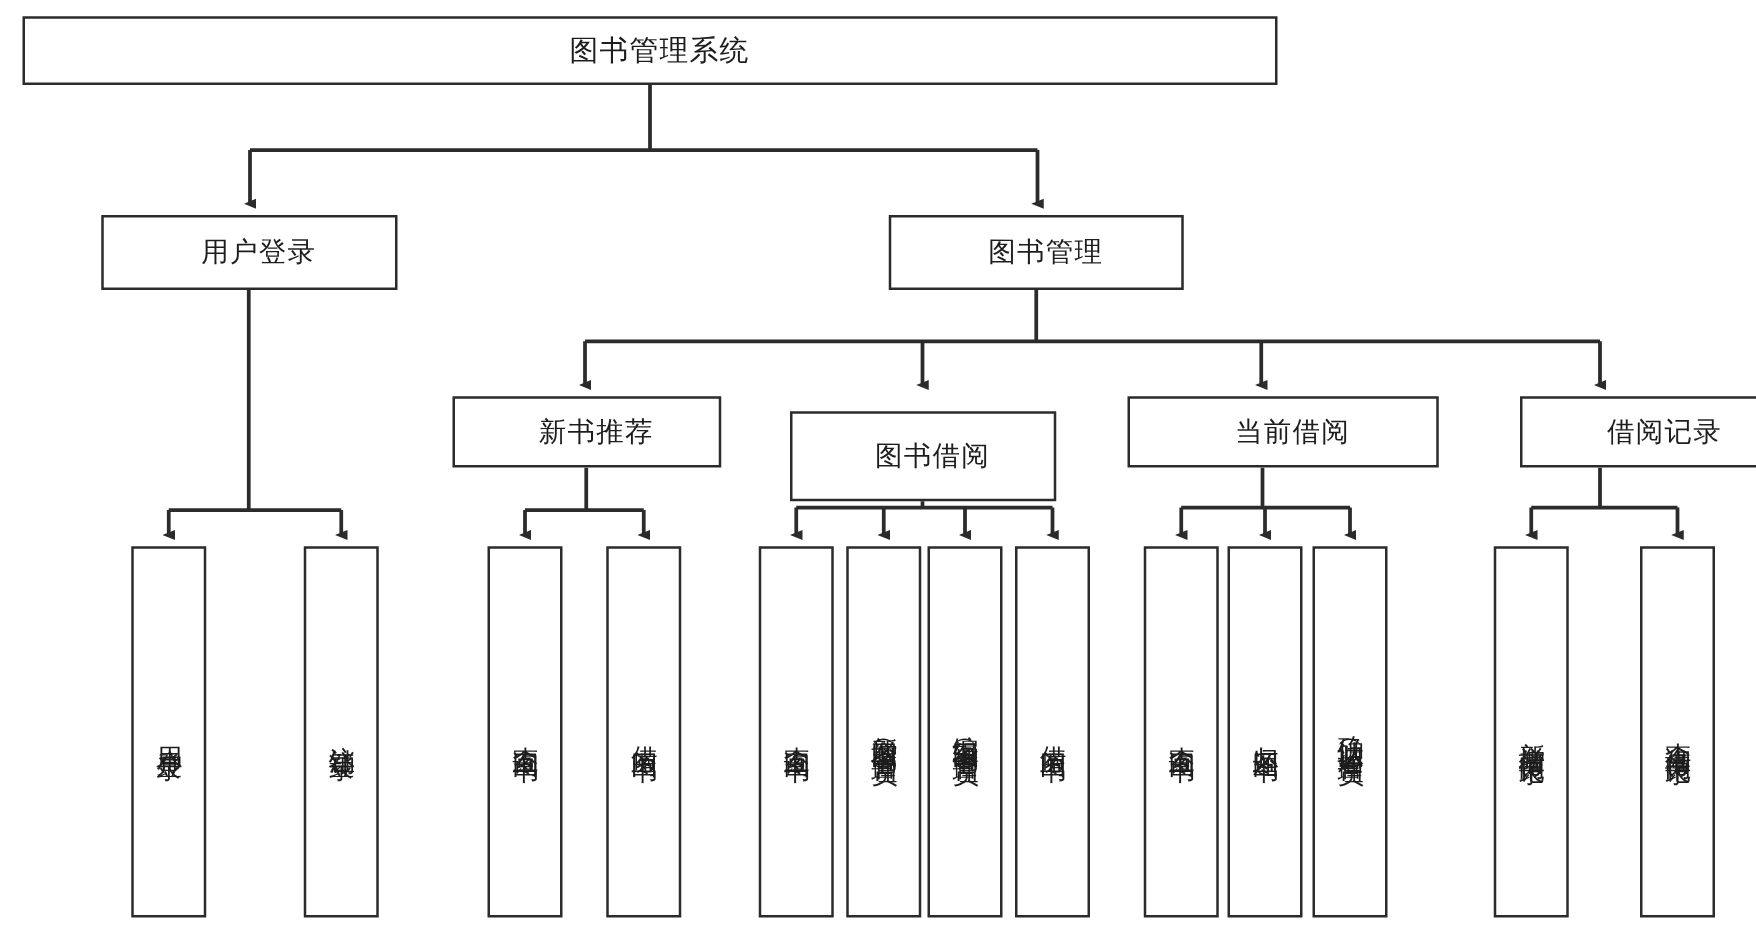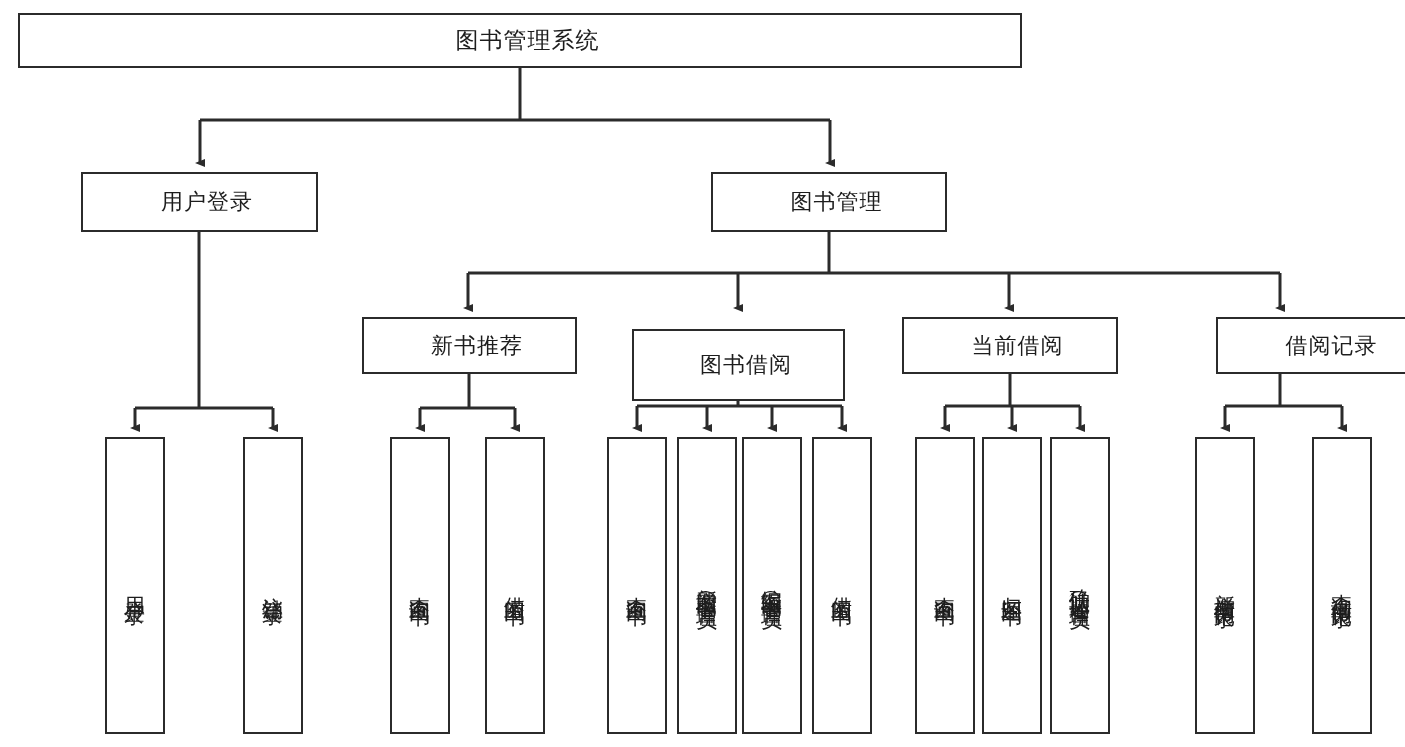--- a/index.html
+++ b/index.html
@@ -131,21 +131,21 @@
   <div class="node h" id="node-l2-1" style="left: 711px; top: 172px; width: 236px; height: 60px;">
     <span>图书管理</span>
   </div>
 
   <div class="node h" id="node-l3-0" style="left: 362px; top: 317px; width: 215px; height: 57px;">
     <span>新书推荐</span>
   </div>
   <div class="node h" id="node-l3-1" style="left: 632px; top: 329px; width: 213px; height: 72px;">
     <span>图书借阅</span>
   </div>
-  <div class="node h" id="node-l3-2" style="left: 902px; top: 317px; width: 216px; height: 57px; justify-content: center;">
+  <div class="node h" id="node-l3-2" style="left: 902px; top: 317px; width: 249px; height: 57px; justify-content: center;">
     <span>当前借阅</span>
   </div>
   <div class="node h" id="node-l3-3" style="left: 1172px; top: 317px; width: 216px; height: 57px; margin-left: 44px;">
     <span>借阅记录</span>
   </div>
 
   <div class="node v" id="node-leaf-0" style="left: 105px; top: 437px; width: 60px; height: 297px;">
     <span class="vtext">用户登录</span>
   </div>
   <div class="node v" id="node-leaf-1" style="left: 243px; top: 437px; width: 60px; height: 297px;">

